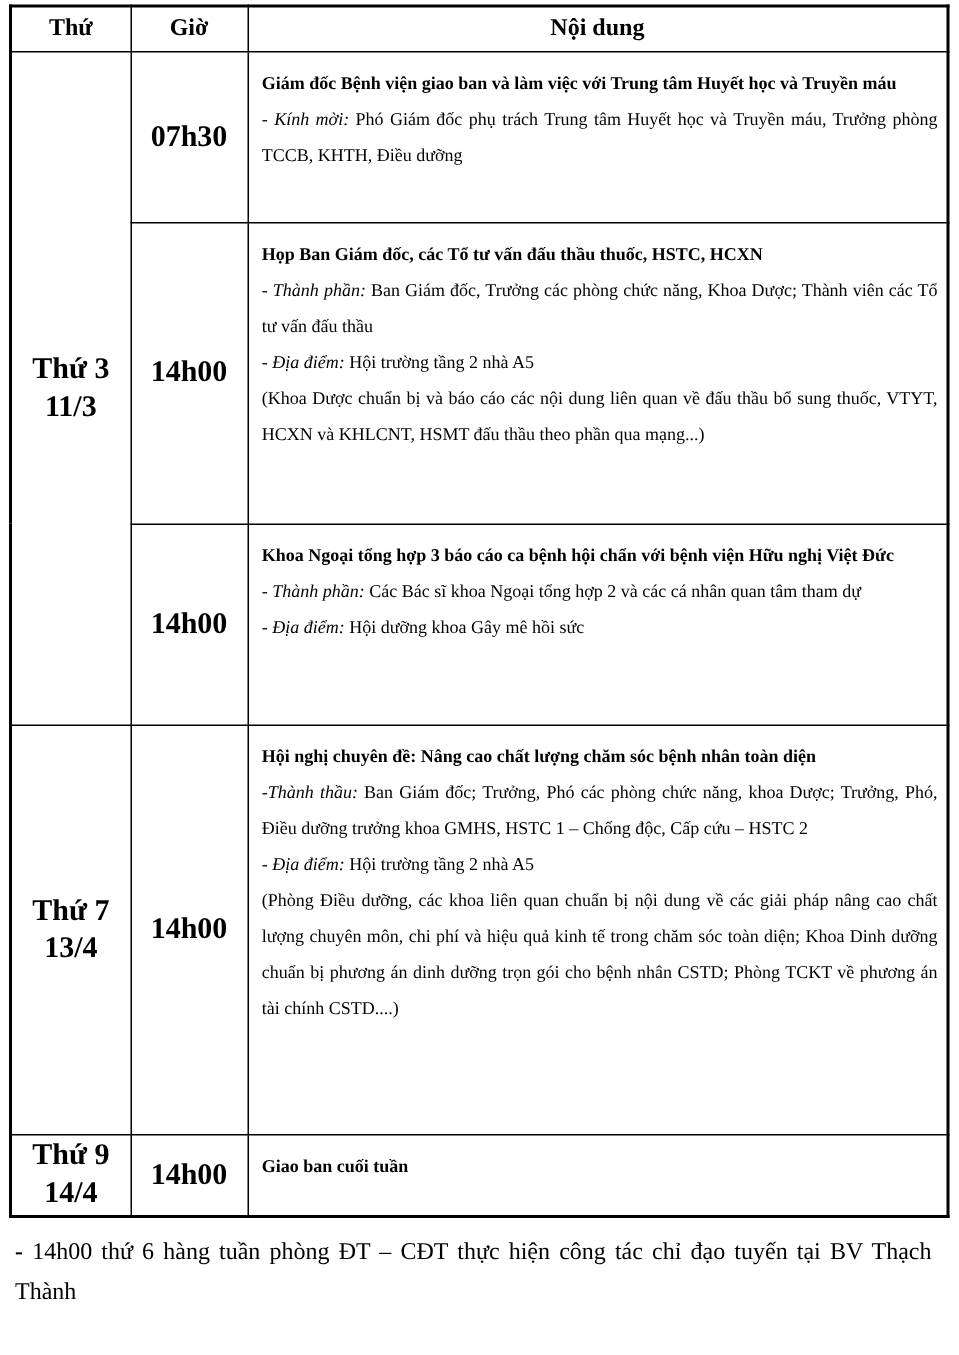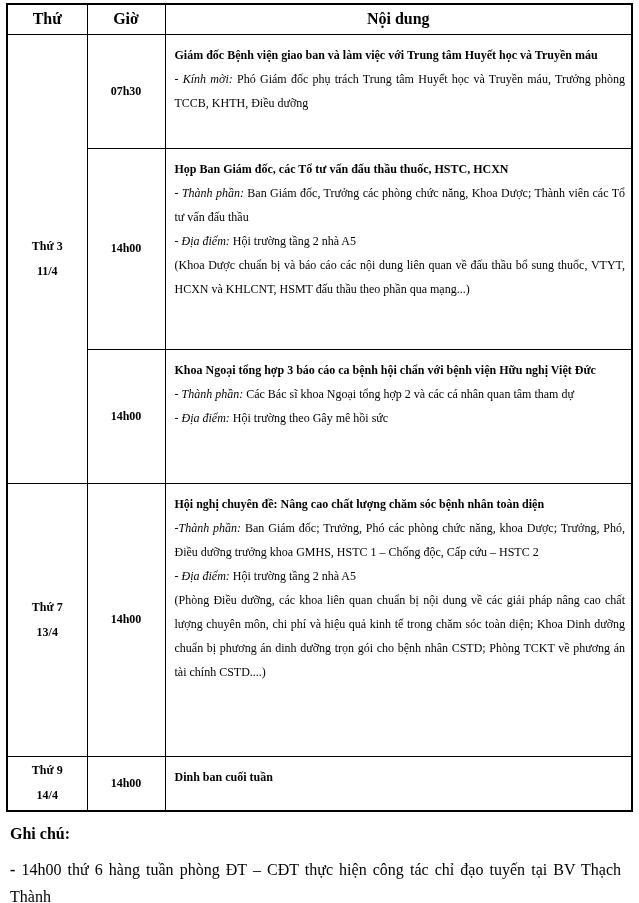--- a/index.html
+++ b/index.html
@@ -38,21 +38,21 @@
   }
   tr.r1 { height: 114px; }
   tr.r2 { height: 201px; }
   tr.r3 { height: 134px; }
   tr.r4 { height: 273px; }
   tr.r5 { height: 55px; }
   td.day, td.time {
     text-align: center;
     vertical-align: middle;
     font-weight: bold;
-    font-size: 12px;
+    font-size: 20px;
     line-height: 25px;
     padding: 0 2px;
   }
   td.content {
     vertical-align: top;
     padding: 8px 6px 2px 9px;
     font-size: 12px;
     line-height: 24px;
     text-align: justify;
   }
@@ -92,21 +92,21 @@
       <tr>
         <th>Thứ</th>
         <th>Giờ</th>
         <th>Nội dung</th>
       </tr>
     </thead>
     <tbody>
       <tr class="r1">
         <td class="day" rowspan="3">
           <div>Thứ 3</div>
-          <div>11/4</div>
+          <div>11/3</div>
         </td>
         <td class="time">07h30</td>
         <td class="content">
           <p class="title">Giám đốc Bệnh viện giao ban và làm việc với Trung tâm Huyết học và Truyền máu</p>
           <p><span class="lbl">- Kính mời:</span><span> Phó Giám đốc phụ trách Trung tâm Huyết học và Truyền máu, Trưởng phòng TCCB, KHTH, Điều dưỡng</span></p>
         </td>
       </tr>
       <tr class="r2">
         <td class="time">14h00</td>
         <td class="content">
@@ -114,47 +114,46 @@
           <p><span class="lbl">- Thành phần:</span><span> Ban Giám đốc, Trưởng các phòng chức năng, Khoa Dược; Thành viên các Tổ tư vấn đấu thầu</span></p>
           <p><span class="lbl">- Địa điểm:</span><span> Hội trường tầng 2 nhà A5</span></p>
           <p><span>(Khoa Dược chuẩn bị và báo cáo các nội dung liên quan về đấu thầu bổ sung thuốc, VTYT, HCXN và KHLCNT, HSMT đấu thầu theo phần qua mạng...)</span></p>
         </td>
       </tr>
       <tr class="r3">
         <td class="time">14h00</td>
         <td class="content">
           <p class="title">Khoa Ngoại tổng hợp 3 báo cáo ca bệnh hội chẩn với bệnh viện Hữu nghị Việt Đức</p>
           <p><span class="lbl">- Thành phần:</span><span> Các Bác sĩ khoa Ngoại tổng hợp 2 và các cá nhân quan tâm tham dự</span></p>
-          <p><span class="lbl">- Địa điểm:</span><span> Hội trường theo Gây mê hồi sức</span></p>
+          <p><span class="lbl">- Địa điểm:</span><span> Hội dưỡng khoa Gây mê hồi sức</span></p>
         </td>
       </tr>
       <tr class="r4">
         <td class="day">
           <div>Thứ 7</div>
           <div>13/4</div>
         </td>
         <td class="time">14h00</td>
         <td class="content">
           <p class="title">Hội nghị chuyên đề: Nâng cao chất lượng chăm sóc bệnh nhân toàn diện</p>
-          <p><span class="lbl">-Thành phần:</span><span> Ban Giám đốc; Trưởng, Phó các phòng chức năng, khoa Dược; Trưởng, Phó, Điều dưỡng trưởng khoa GMHS, HSTC 1 – Chống độc, Cấp cứu – HSTC 2</span></p>
+          <p><span class="lbl">-Thành thầu:</span><span> Ban Giám đốc; Trưởng, Phó các phòng chức năng, khoa Dược; Trưởng, Phó, Điều dưỡng trưởng khoa GMHS, HSTC 1 – Chống độc, Cấp cứu – HSTC 2</span></p>
           <p><span class="lbl">- Địa điểm:</span><span> Hội trường tầng 2 nhà A5</span></p>
           <p><span>(Phòng Điều dưỡng, các khoa liên quan chuẩn bị nội dung về các giải pháp nâng cao chất lượng chuyên môn, chi phí và hiệu quả kinh tế trong chăm sóc toàn diện; Khoa Dinh dưỡng chuẩn bị phương án dinh dưỡng trọn gói cho bệnh nhân CSTD; Phòng TCKT về phương án tài chính CSTD....)</span></p>
         </td>
       </tr>
       <tr class="r5">
         <td class="day">
           <div>Thứ 9</div>
           <div>14/4</div>
         </td>
         <td class="time">14h00</td>
         <td class="content">
-          <p class="title">Dinh ban cuối tuần</p>
+          <p class="title">Giao ban cuối tuần</p>
         </td>
       </tr>
     </tbody>
   </table>
 
   <div class="notes">
-    <p class="notes-heading">Ghi chú:</p>
     <p class="note-item"><span class="note-label">-</span><span> 14h00 thứ 6 hàng tuần phòng ĐT – CĐT thực hiện công tác chỉ đạo tuyến tại BV Thạch Thành</span></p>
   </div>
 
 </div>
 
 </body></html>

